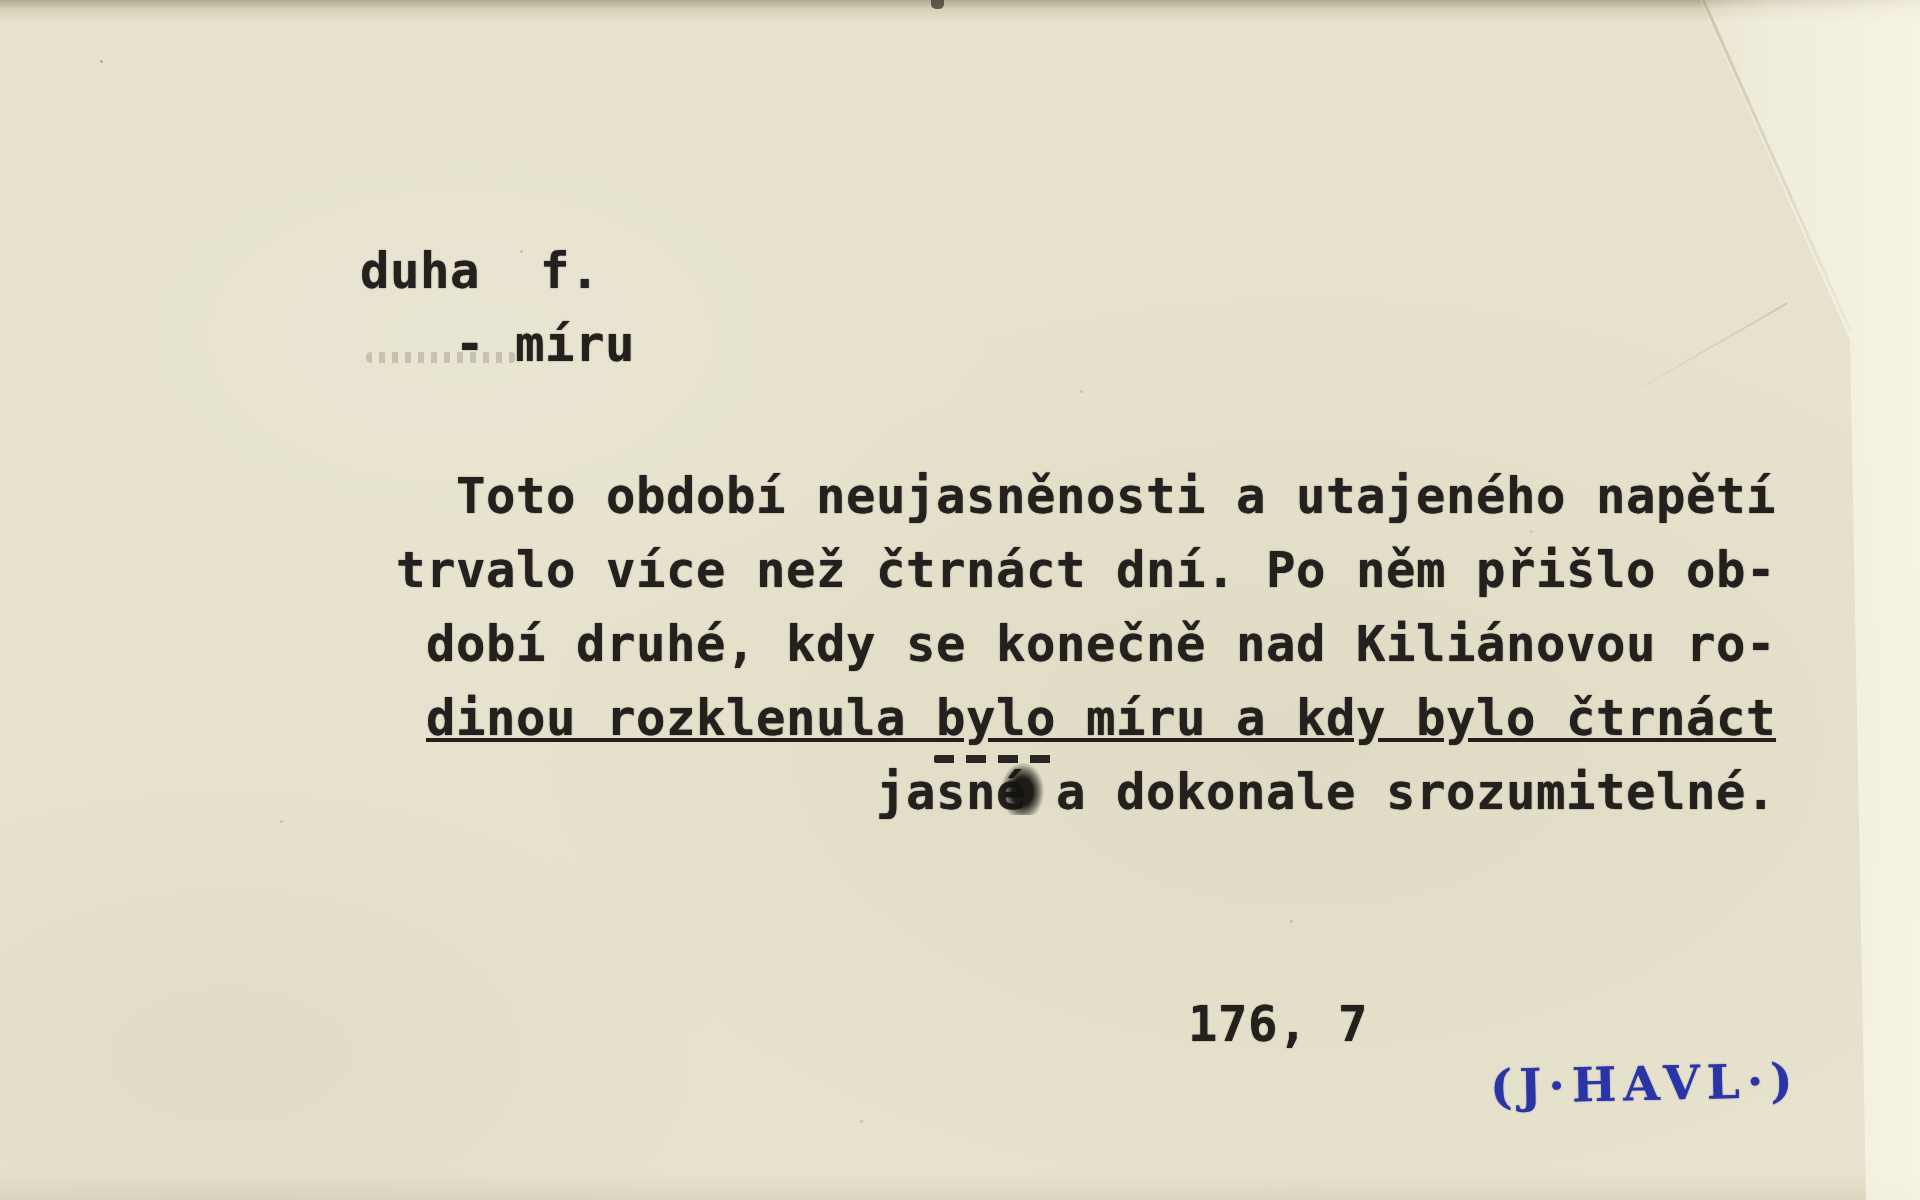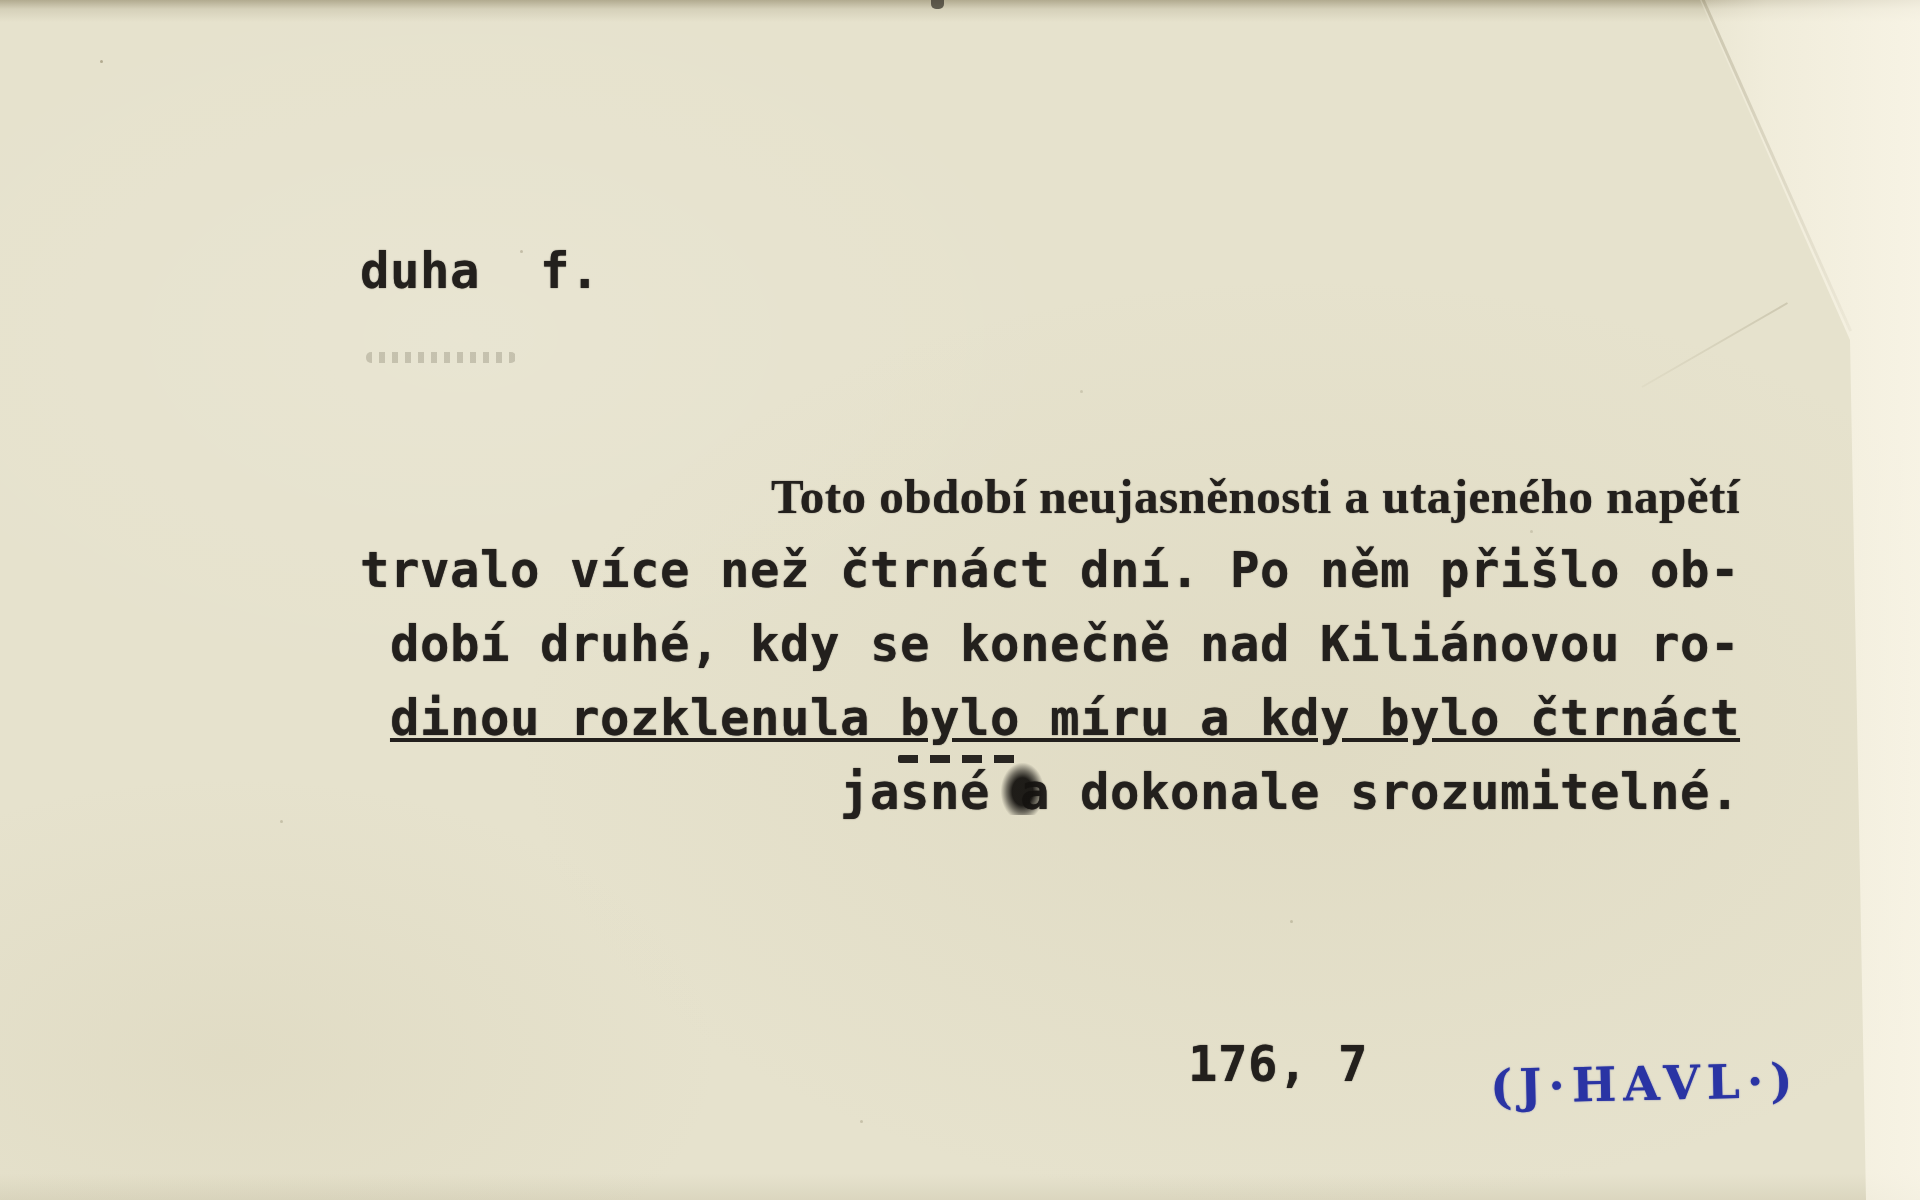--- a/index.html
+++ b/index.html
@@ -54,21 +54,21 @@
   }
   .headword { left:360px; top:243px; }
   .sense    { left:455px; top:316px; }
 
   .quote { position:absolute; left:360px; top:460px; }
   .tw-line {
     color:#23201d; font-weight:700; font-size:49px; letter-spacing:0.5px;
     white-space:pre; line-height:74px; height:74px;
     text-shadow:0 0 1.2px rgba(35,32,29,0.85);
   }
-  .tw-line.indent { padding-left:96px;font-family:Liberation Serif, serif; }
+  .tw-line.indent { padding-left:96px; }
   .tw-line span { white-space:pre;text-decoration:underline; }
 
   .dash-underline { position:relative; display:inline-block; }
   .dash-underline::after {
     content:""; position:absolute; left:-2px; right:-6px; bottom:-7px; height:8px;
     background:repeating-linear-gradient(90deg, rgba(30,27,24,0.95) 0 20px, rgba(30,27,24,0) 20px 32px);
     border-radius:2px;
   }
 
   .smudge {
@@ -81,35 +81,36 @@
     background:radial-gradient(ellipse at 50% 55%, rgba(20,18,15,0.95) 0 34%, rgba(20,18,15,0.55) 52%, rgba(20,18,15,0) 72%);
   }
 
   
   .stamp-blue {
     position:absolute; color:#2a34a4; font-family:"DejaVu Serif", serif;
     font-weight:700; text-shadow:0 0 1.4px rgba(42,52,164,0.75);
     white-space:pre;
   }
   .citation-source { left:158px; top:1000px; font-size:47px; letter-spacing:4px; }
-  .citation-locator { left:1188px; top:996px;margin-top:40px; }
+  .citation-locator { left:1188px; top:996px; }
   .owner-stamp { left:1490px; top:1056px; font-size:47px; letter-spacing:7px; transform:rotate(-1.2deg); }
 </style>
 </head>
 <body>
 
 <div class="scan">
 
   <div class="edge-light"></div>
   <div class="crease-a"></div>
   <div class="crease-b"></div>
   <div class="top-speck"></div>
   <div class="specks"></div>
 
   <div class="tw headword">duha  f.</div>
+  <div class="tw sense">- míru</div>
 
   <div class="smudge"></div>
 
   <div class="quote">
     <div class="tw-line indent">Toto období neujasněnosti a utajeného napětí</div>
     <div class="tw-line">trvalo více než čtrnáct dní. Po něm přišlo ob-</div>
     <div class="tw-line">dobí druhé, kdy se konečně nad Kiliánovou ro-</div>
     <div class="tw-line"><span>dinou rozklenula </span><span class="dash-underline">bylo</span><span> míru a kdy bylo čtrnáct</span></div>
     <div class="tw-line">jasné a dokonale srozumitelné.</div>
   </div>

